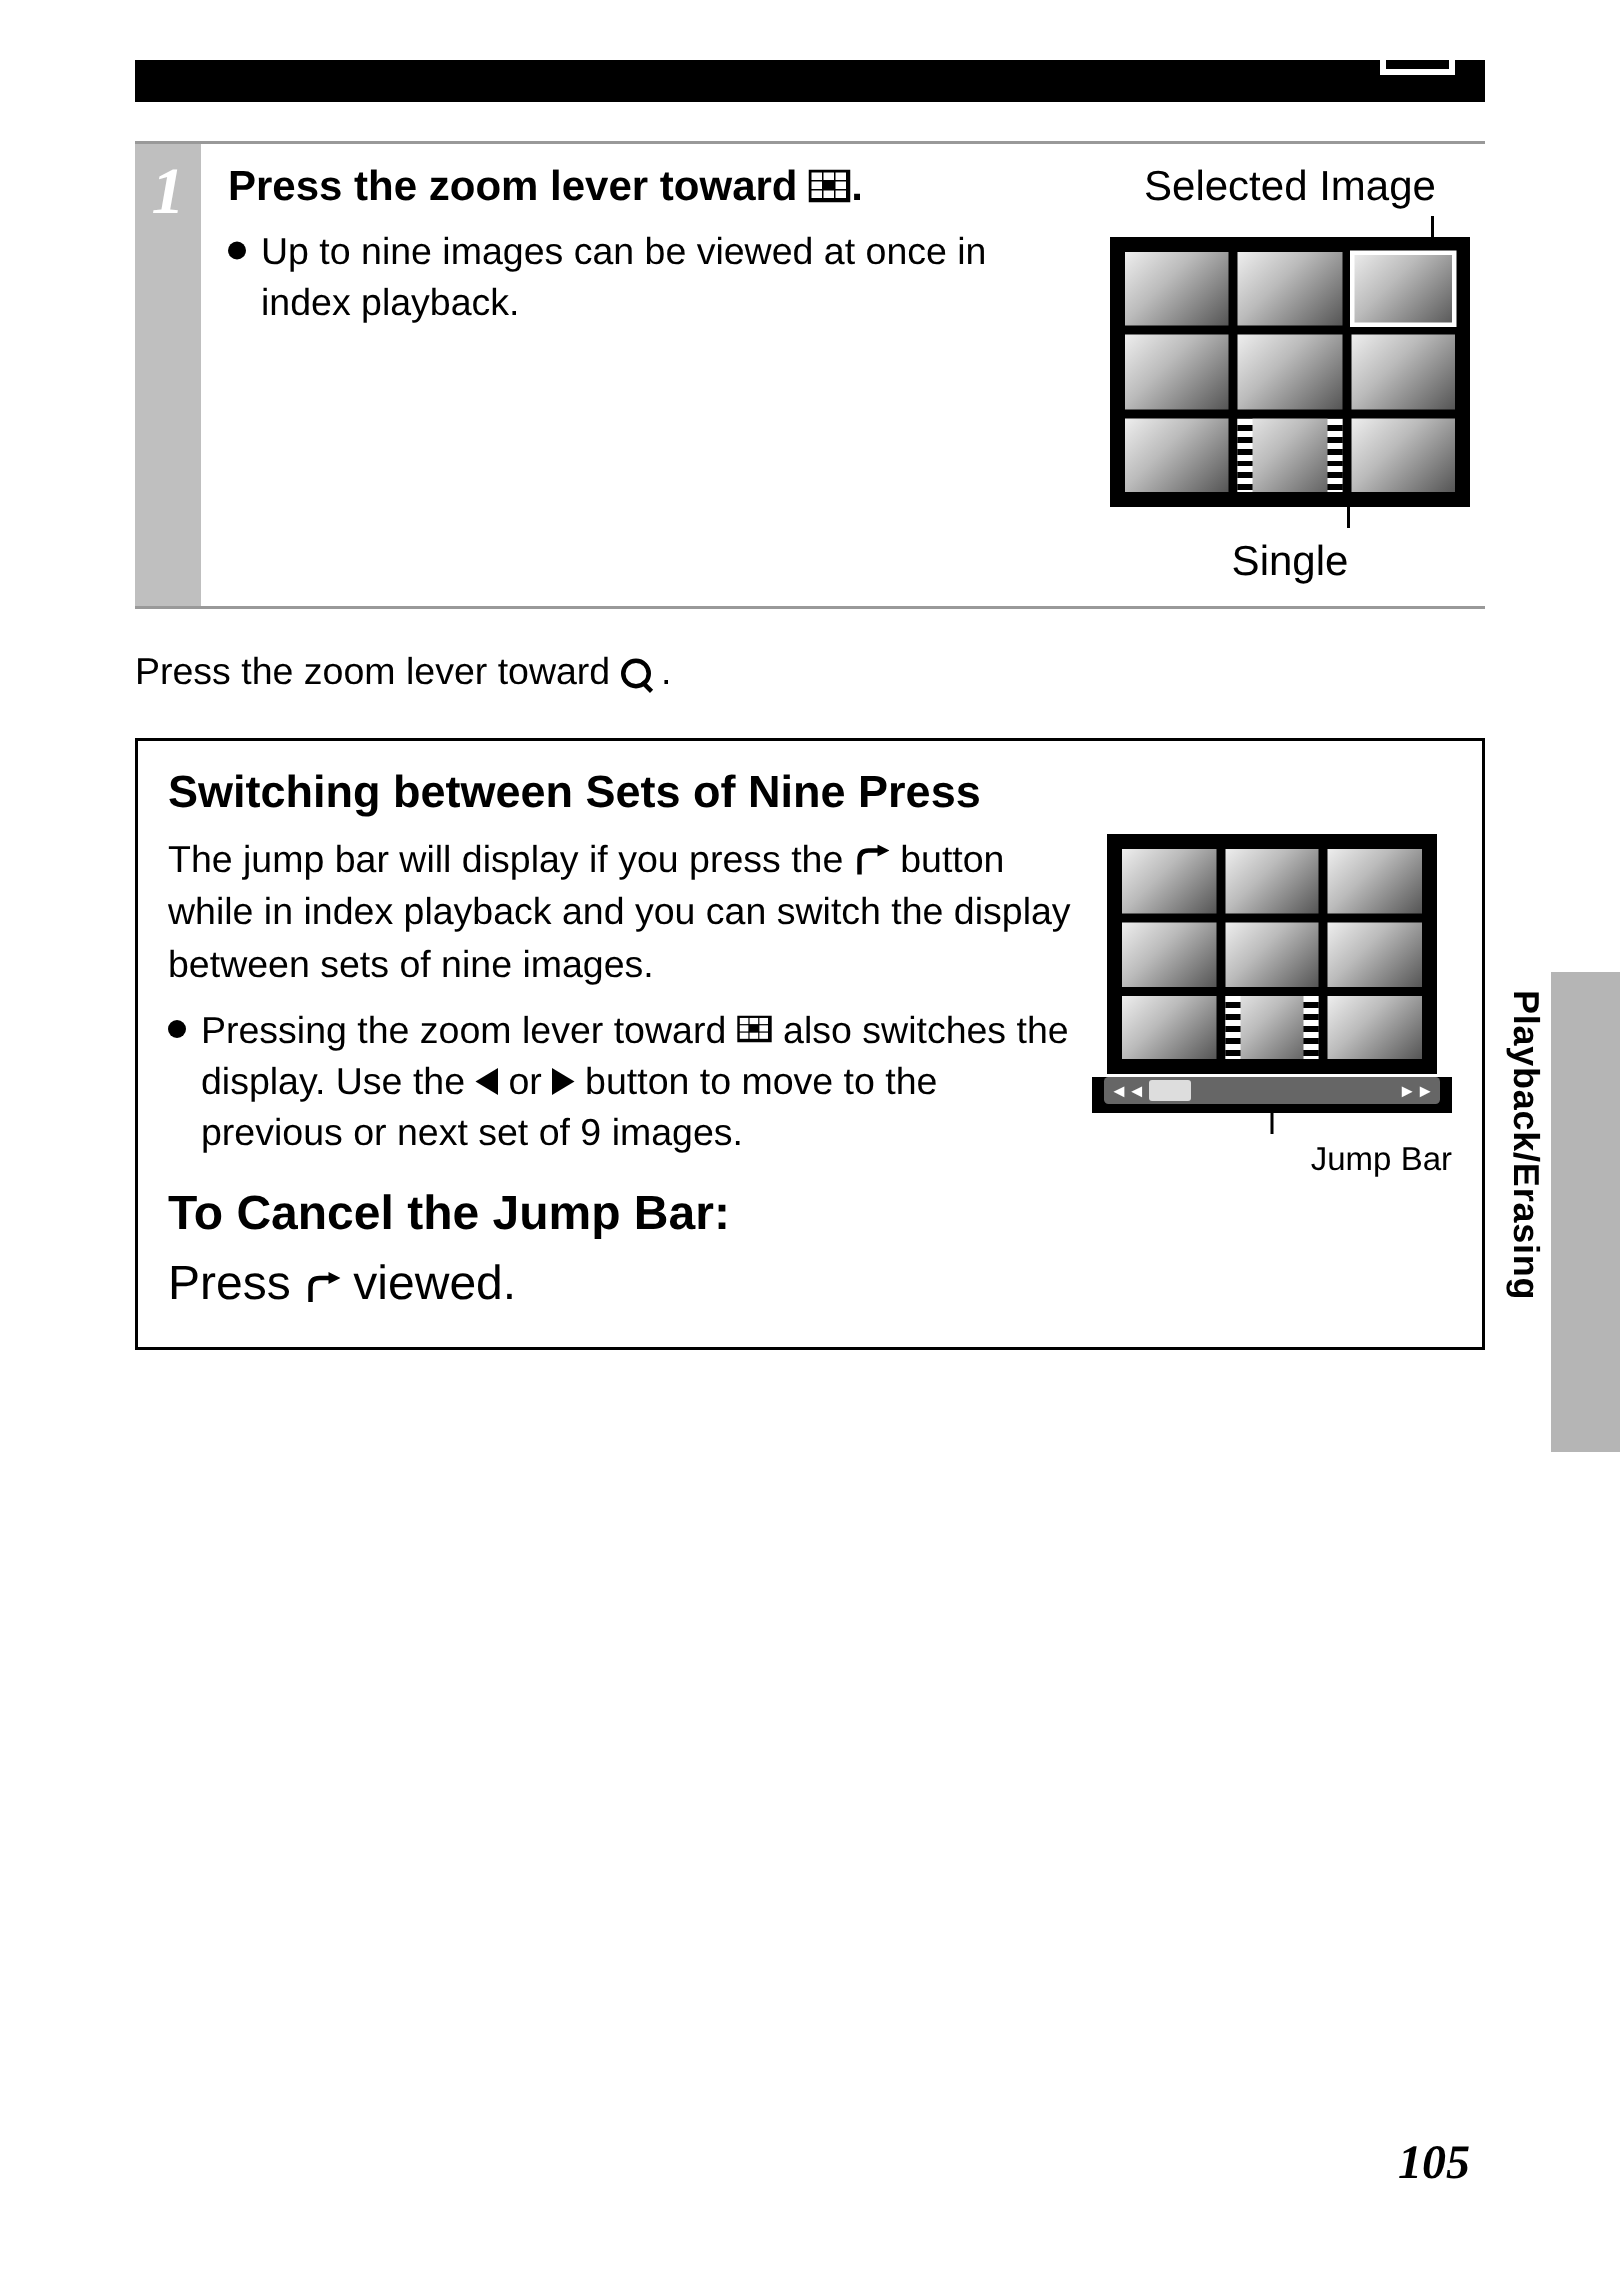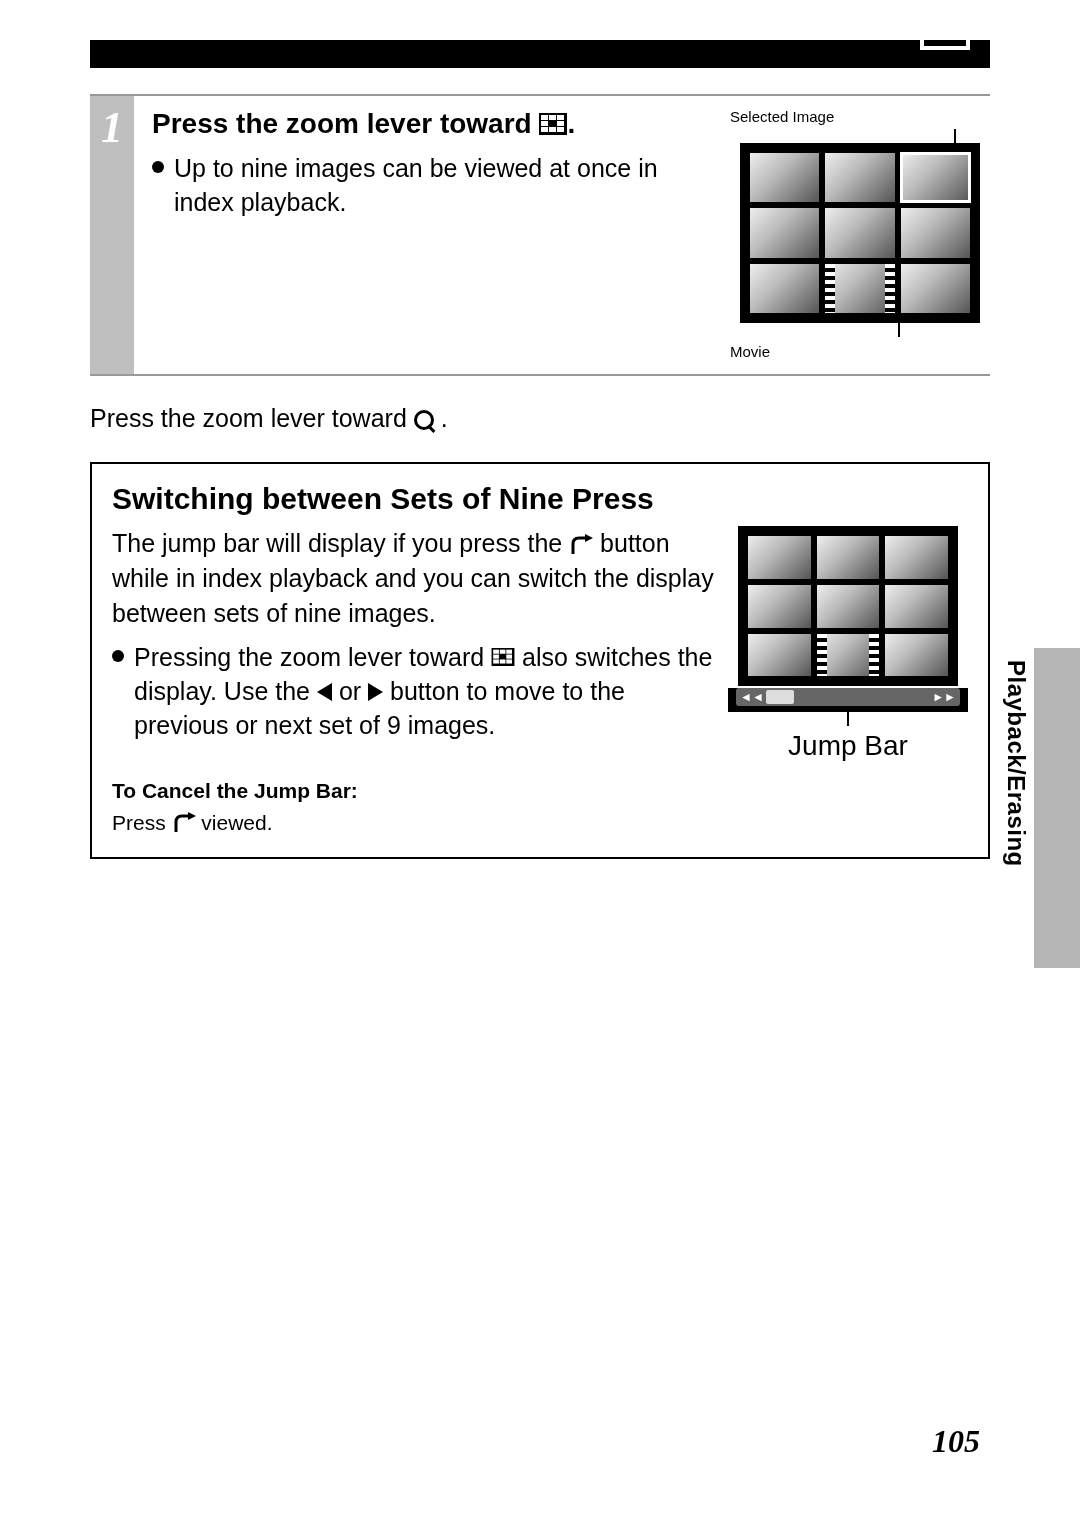--- a/index.html
+++ b/index.html
@@ -23,46 +23,46 @@
   ul.bul>li::before{content:"";position:absolute;left:0;top:9px;width:12px;height:12px;background:#000;border-radius:50%}
   .tri-up,.tri-dn,.tri-lf,.tri-rt{display:inline-block;width:0;height:0;vertical-align:-1px}
   .tri-up{border-left:9px solid transparent;border-right:9px solid transparent;border-bottom:15px solid #000}
   .tri-dn{border-left:9px solid transparent;border-right:9px solid transparent;border-top:15px solid #000}
   .tri-lf{border-top:9px solid transparent;border-bottom:9px solid transparent;border-right:15px solid #000}
   .tri-rt{border-top:9px solid transparent;border-bottom:9px solid transparent;border-left:15px solid #000}
   .mag{display:inline-block;width:20px;height:20px;position:relative;vertical-align:-3px}
   .mag::before{content:"";position:absolute;left:0;top:0;width:14px;height:14px;border:3px solid #000;border-radius:50%}
   .mag::after{content:"";position:absolute;left:14px;top:14px;width:9px;height:3px;background:#000;transform:rotate(45deg);transform-origin:left center}
   
-  .diag{width:260px;font-size:15px;text-align:left}
+  .diag{width:260px;font-size:28px;text-align:center}
   .diag .lbl-top{margin:0 0 4px 0}
   .diag .lbl-bot{margin:6px 0 0 0}
   .vline{width:2px;height:14px;background:#000;margin:0 auto}
   .index-box{background:#000;padding:10px;display:grid;grid-template-columns:repeat(3,1fr);grid-template-rows:repeat(3,1fr);gap:6px;width:240px;height:180px;margin:0 auto;box-sizing:border-box}
   .thumb{background:linear-gradient(135deg,#eee 0%,#bbb 40%,#888 70%,#555 100%);position:relative}
   .thumb.sel{outline:3px solid #fff;outline-offset:-2px}
   .thumb.movie::after{content:"";position:absolute;right:0;top:0;bottom:0;width:10px;background:repeating-linear-gradient(#fff 0 4px,#000 4px 8px)}
   .thumb.movie::before{content:"";position:absolute;left:0;top:0;bottom:0;width:10px;background:repeating-linear-gradient(#fff 0 4px,#000 4px 8px)}
   
   .mid{margin-top:24px;font-size:25px;line-height:1.45}
   .mid b{font-weight:900}
   
   .box{border:2px solid #000;margin-top:26px;padding:18px 20px 20px 20px}
   .box h2{margin:0 0 10px 0;font-size:30px;font-weight:900}
   .box-row{display:flex;gap:4px}
   .box-text{flex:1;font-size:25px;line-height:1.4}
-  .box-diag{width:240px;text-align:center;font-size:28px}
+  .box-diag{width:240px;text-align:right;font-size:22px}
   .jump-track{height:18px;background:#666;margin:4px 8px 0 8px;position:relative;border-radius:3px}
   .jump-track::before{content:"◄◄";color:#fff;position:absolute;left:4px;top:0;font-size:12px;line-height:18px}
   .jump-track::after{content:"►►";color:#fff;position:absolute;right:4px;top:0;font-size:12px;line-height:18px}
   .jump-thumb{position:absolute;left:30px;top:2px;width:28px;height:14px;background:#ddd;border-radius:2px}
   .jump-icon{display:inline-block;vertical-align:-4px}
   .jump-icon svg{display:block}
   .box .para{margin:0 0 10px 0}
-  .box-foot{margin-top:14px;font-size:21px;line-height:1.4}
+  .box-foot{font-size:32px;line-height:1.4}
   .box-foot b{font-weight:900}
   
   .side-tab{position:absolute;right:0;top:648px;width:46px;height:320px;background:#b5b5b5}
   .side-label{position:absolute;right:50px;top:660px;font-size:24px;font-weight:900;writing-mode:vertical-rl;letter-spacing:.5px}
   
   .pagenum{position:absolute;right:100px;bottom:61px;font-size:32px;font-weight:900;font-style:italic;font-family:Georgia,'Times New Roman',serif}
 </style>
 </head>
 <body>
 
@@ -106,21 +106,21 @@
             <div class="thumb"></div>
             <div class="thumb sel"></div>
           <div class="thumb"></div>
             <div class="thumb"></div>
             <div class="thumb"></div>
           <div class="thumb"></div>
             <div class="thumb movie"></div>
             <div class="thumb"></div>
         </div>
         <div class="vline" style="margin-left:auto;margin-right:90px"></div>
-        <p class="lbl-bot">Movie</p>
+        <p class="lbl-bot">Single</p>
       </div>
     </div>
   </div>
 
   <div class="mid">
     <p style="margin:0">
       <span>Press the zoom lever toward </span>
       <span class="mag"></span>
       <span> .</span>
     </p>

